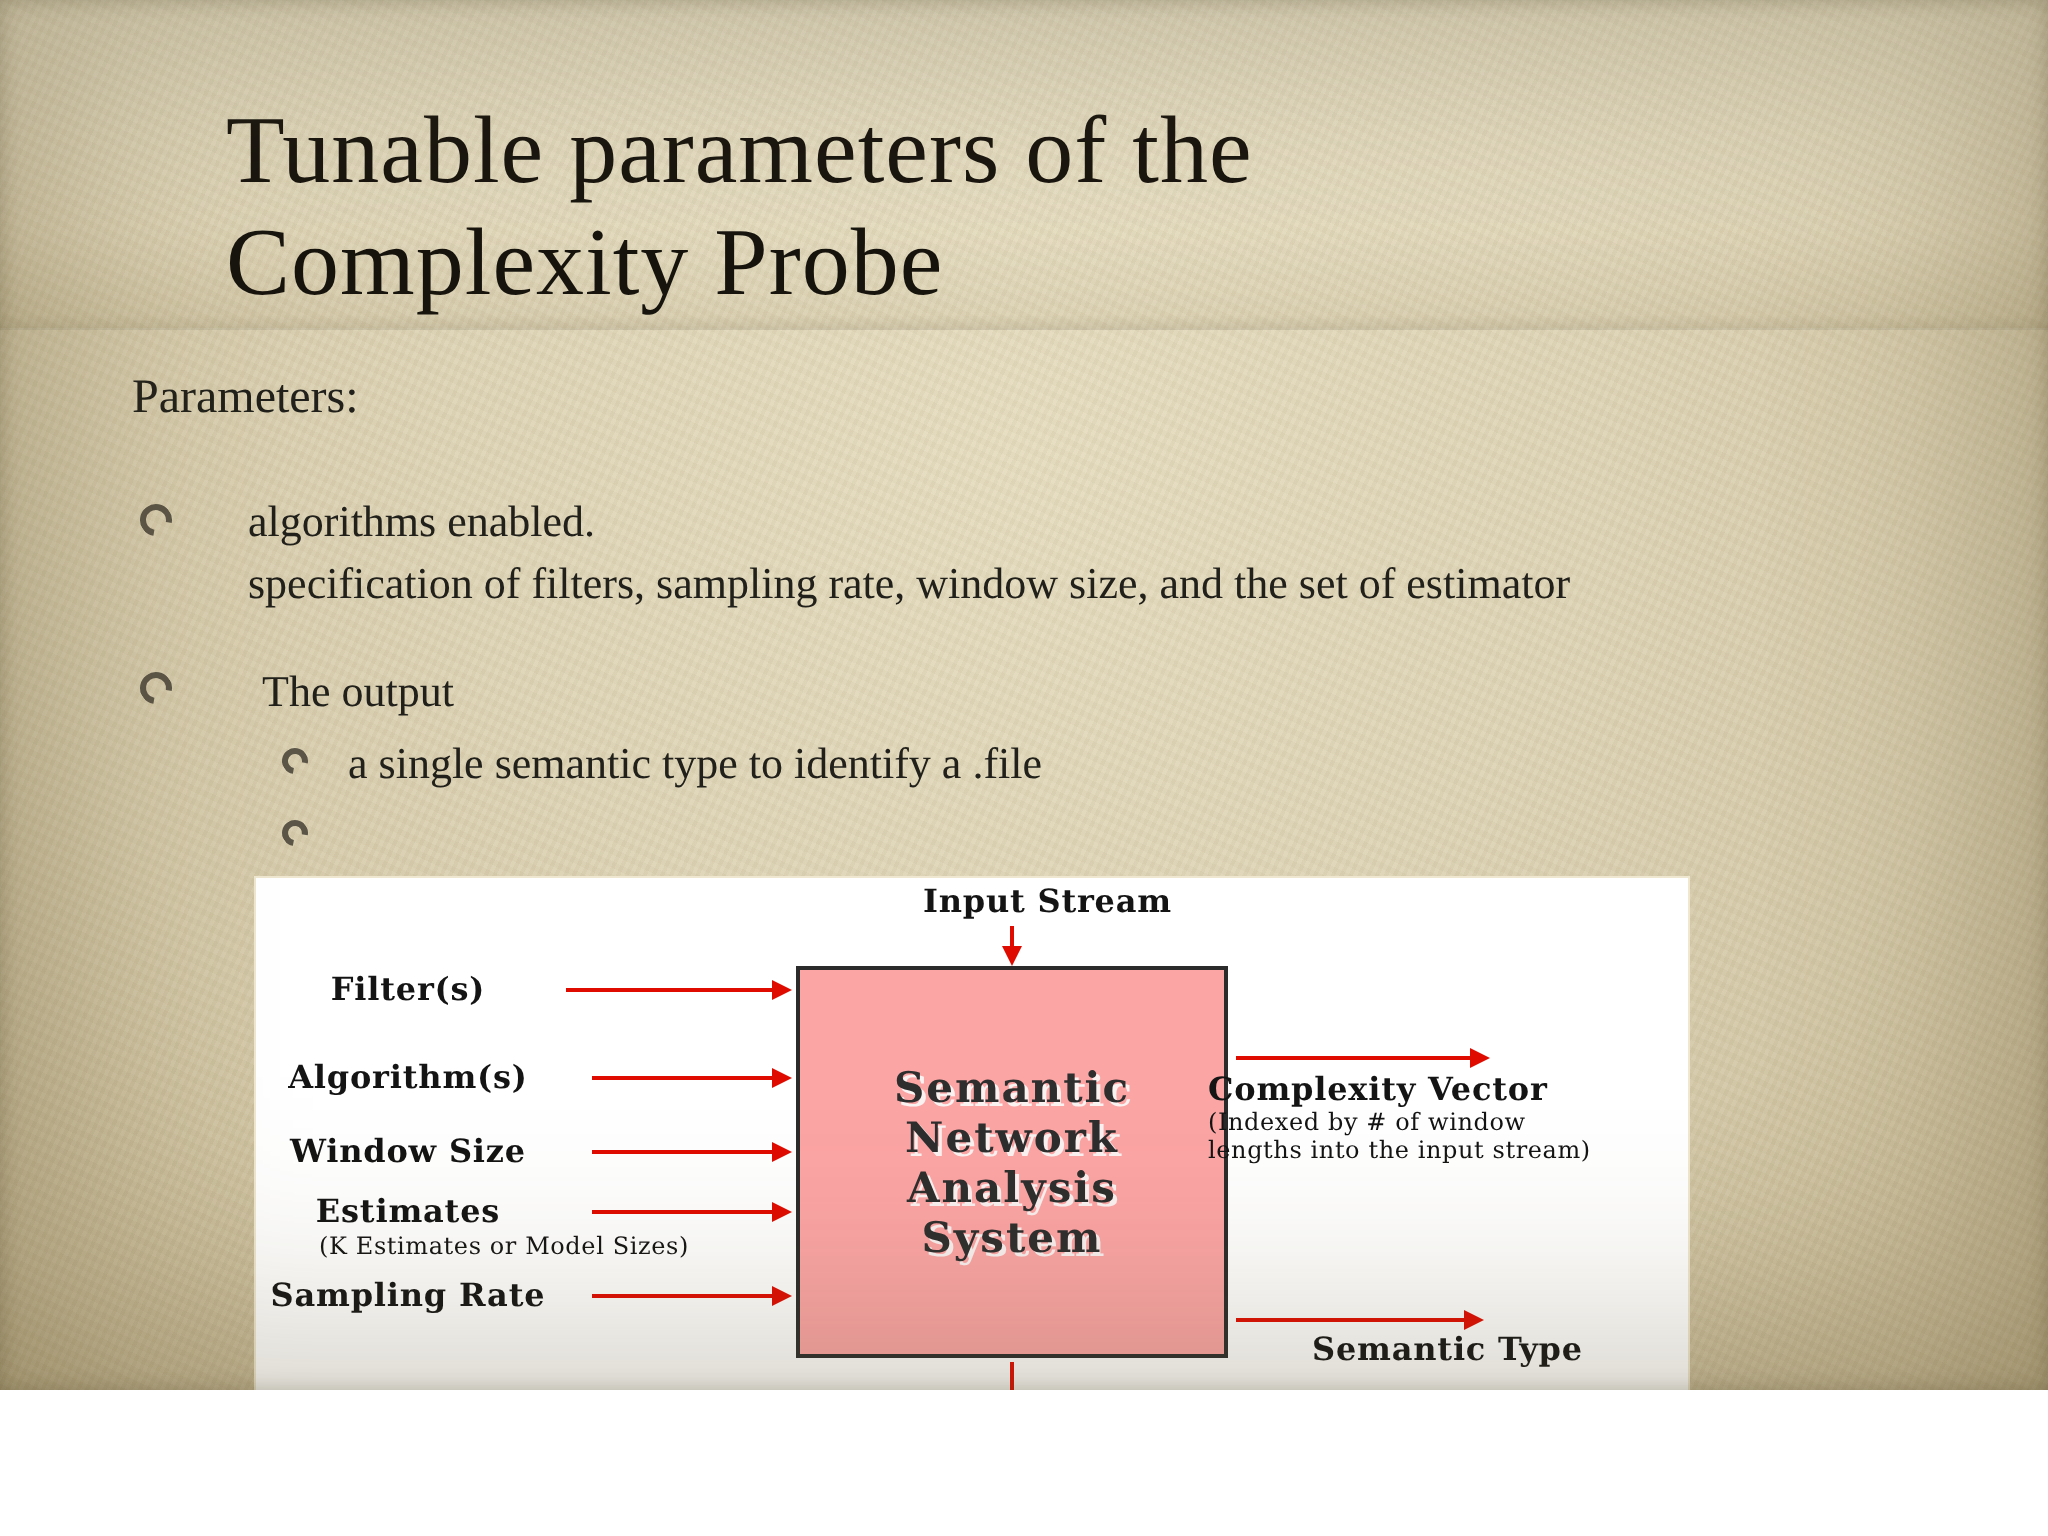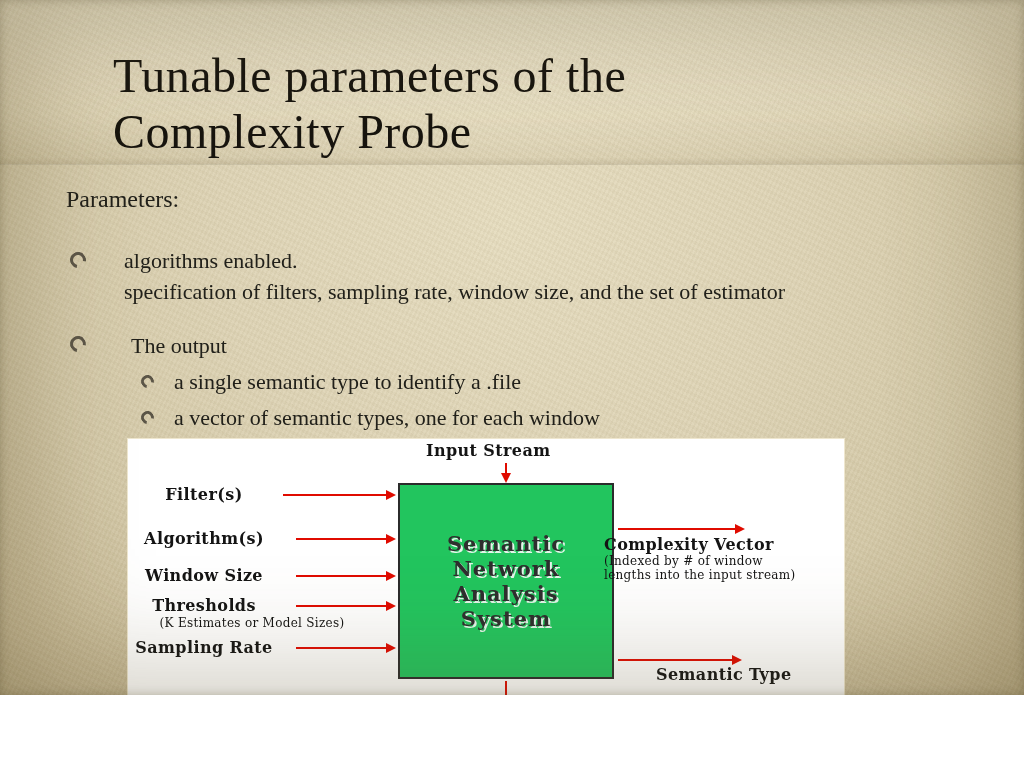--- a/index.html
+++ b/index.html
@@ -46,25 +46,25 @@
   .ring.l2{width:13px;height:13px;border-width:3px;}
   .b-text{font-size:22px;line-height:31px;color:#21201a;}
   .b-text .ln{display:block;white-space:nowrap;}
   
   .diagram{
     position:absolute;left:127px;top:438px;width:718px;height:284px;
     background:#ffffff;border:1px solid #efe7cf;box-sizing:border-box;
     font-family:"DejaVu Serif", serif;color:#141414;
   }
   .d-label{position:absolute;font-weight:bold;font-size:16px;letter-spacing:0.4px;white-space:nowrap;}
-  .d-label.center{text-align:left;}
+  .d-label.center{text-align:right;}
   .d-note{font-weight:normal;font-size:12px;letter-spacing:0.3px;}
   .sysbox{
     position:absolute;left:270px;top:44px;width:216px;height:196px;box-sizing:border-box;
-    background:#22c55e;border:2px solid #2b2b2b;
+    background:#fca5a5;border:2px solid #2b2b2b;
     display:flex;flex-direction:column;align-items:center;justify-content:center;
   }
   .sysbox span{
     display:block;font-weight:bold;font-size:21px;line-height:25px;letter-spacing:1px;
     color:#2e2e2e;text-shadow:2px 2px 0 rgba(250,250,250,0.9);
   }
   .arrow-r{position:absolute;height:2px;background:#e00b00;}
   .arrow-r::after{
     content:"";position:absolute;right:-9px;top:50%;transform:translateY(-50%);
     border-left:10px solid #e00b00;border-top:5px solid transparent;border-bottom:5px solid transparent;
@@ -108,23 +108,20 @@
   <div class="bullet-row" style="left:141px;top:374px;">
     <span class="ring l2"></span>
   </div>
   <div class="bullet-row b-text" style="left:174px;top:366px;">
     <span class="ln">a single semantic type  to identify a .file</span>
   </div>
 
   <div class="bullet-row" style="left:141px;top:410px;">
     <span class="ring l2"></span>
   </div>
-  <div class="bullet-row b-text" style="left:174px;top:402px;">
-    <span class="ln">a vector of semantic types, one for each window</span>
-  </div>
 
   <div class="diagram">
 
     <div class="d-label center" style="left:298px;top:2px;width:160px;">Input Stream</div>
     <div class="arrow-d" style="left:377px;top:24px;height:11px;"></div>
 
     <div class="sysbox">
       <span>Semantic</span>
       <span>Network</span>
       <span>Analysis</span>
@@ -133,21 +130,21 @@
 
     <div class="d-label left-label" style="top:46px;">Filter(s)</div>
     <div class="arrow-r" style="left:155px;top:55px;width:104px;"></div>
 
     <div class="d-label left-label" style="top:90px;">Algorithm(s)</div>
     <div class="arrow-r" style="left:168px;top:99px;width:91px;"></div>
 
     <div class="d-label left-label" style="top:127px;">Window Size</div>
     <div class="arrow-r" style="left:168px;top:136px;width:91px;"></div>
 
-    <div class="d-label left-label" style="top:157px;">Thresholds</div>
+    <div class="d-label left-label" style="top:157px;">Estimates</div>
     <div class="arrow-r" style="left:168px;top:166px;width:91px;"></div>
     <div class="d-label d-note" style="left:6px;top:177px;width:236px;text-align:center;">(K Estimates or Model Sizes)</div>
 
     <div class="d-label left-label" style="top:199px;">Sampling Rate</div>
     <div class="arrow-r" style="left:168px;top:208px;width:91px;"></div>
 
     <div class="arrow-r" style="left:490px;top:89px;width:118px;"></div>
     <div style="position:absolute;left:476px;top:96px;width:215px;">
       <div class="d-label" style="position:static;">Complexity Vector</div>
       <div class="d-note">(Indexed by # of window</div>

